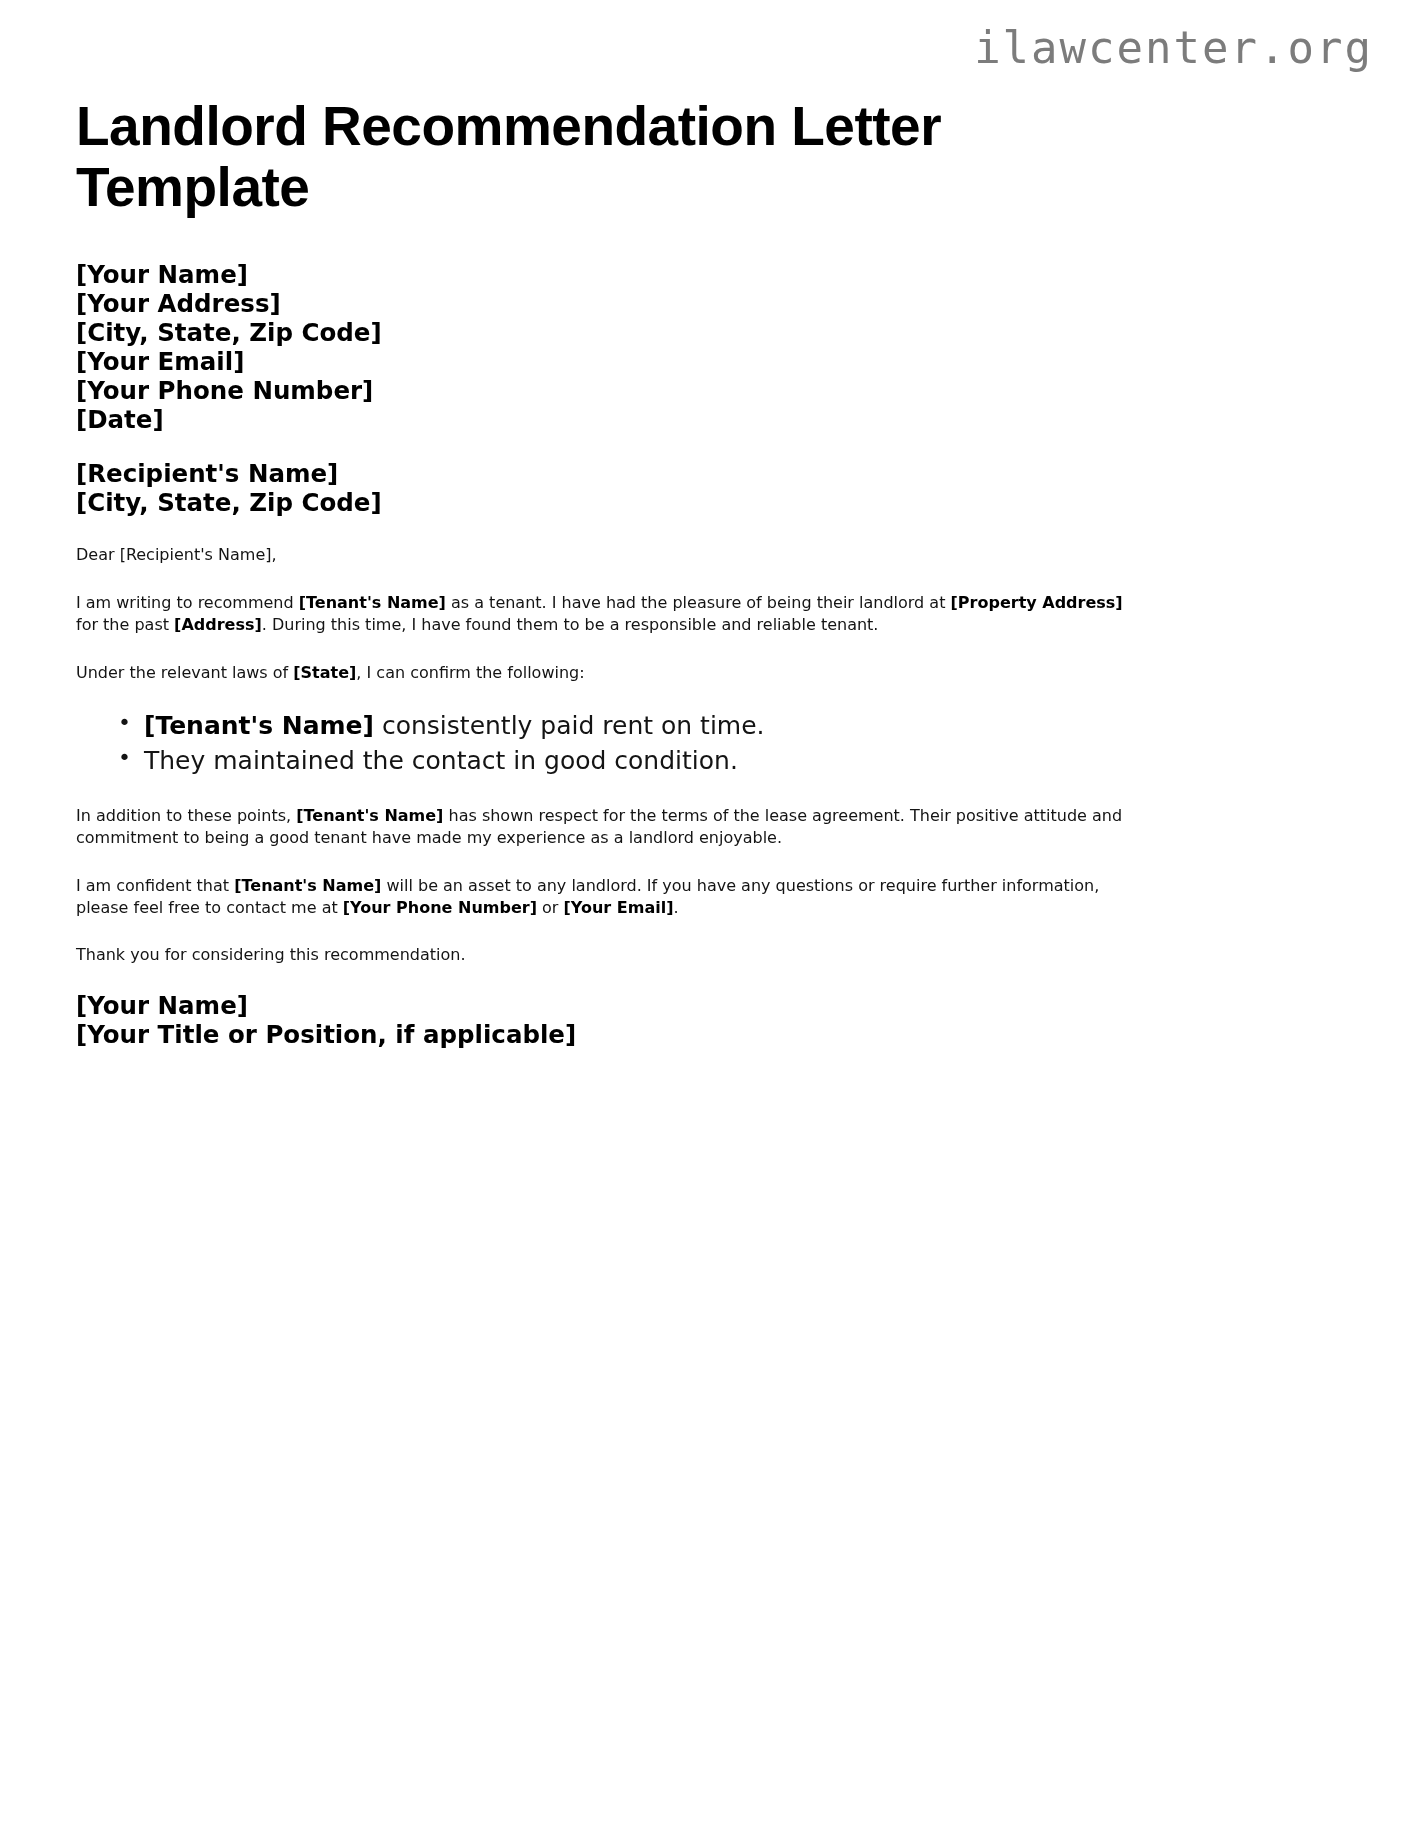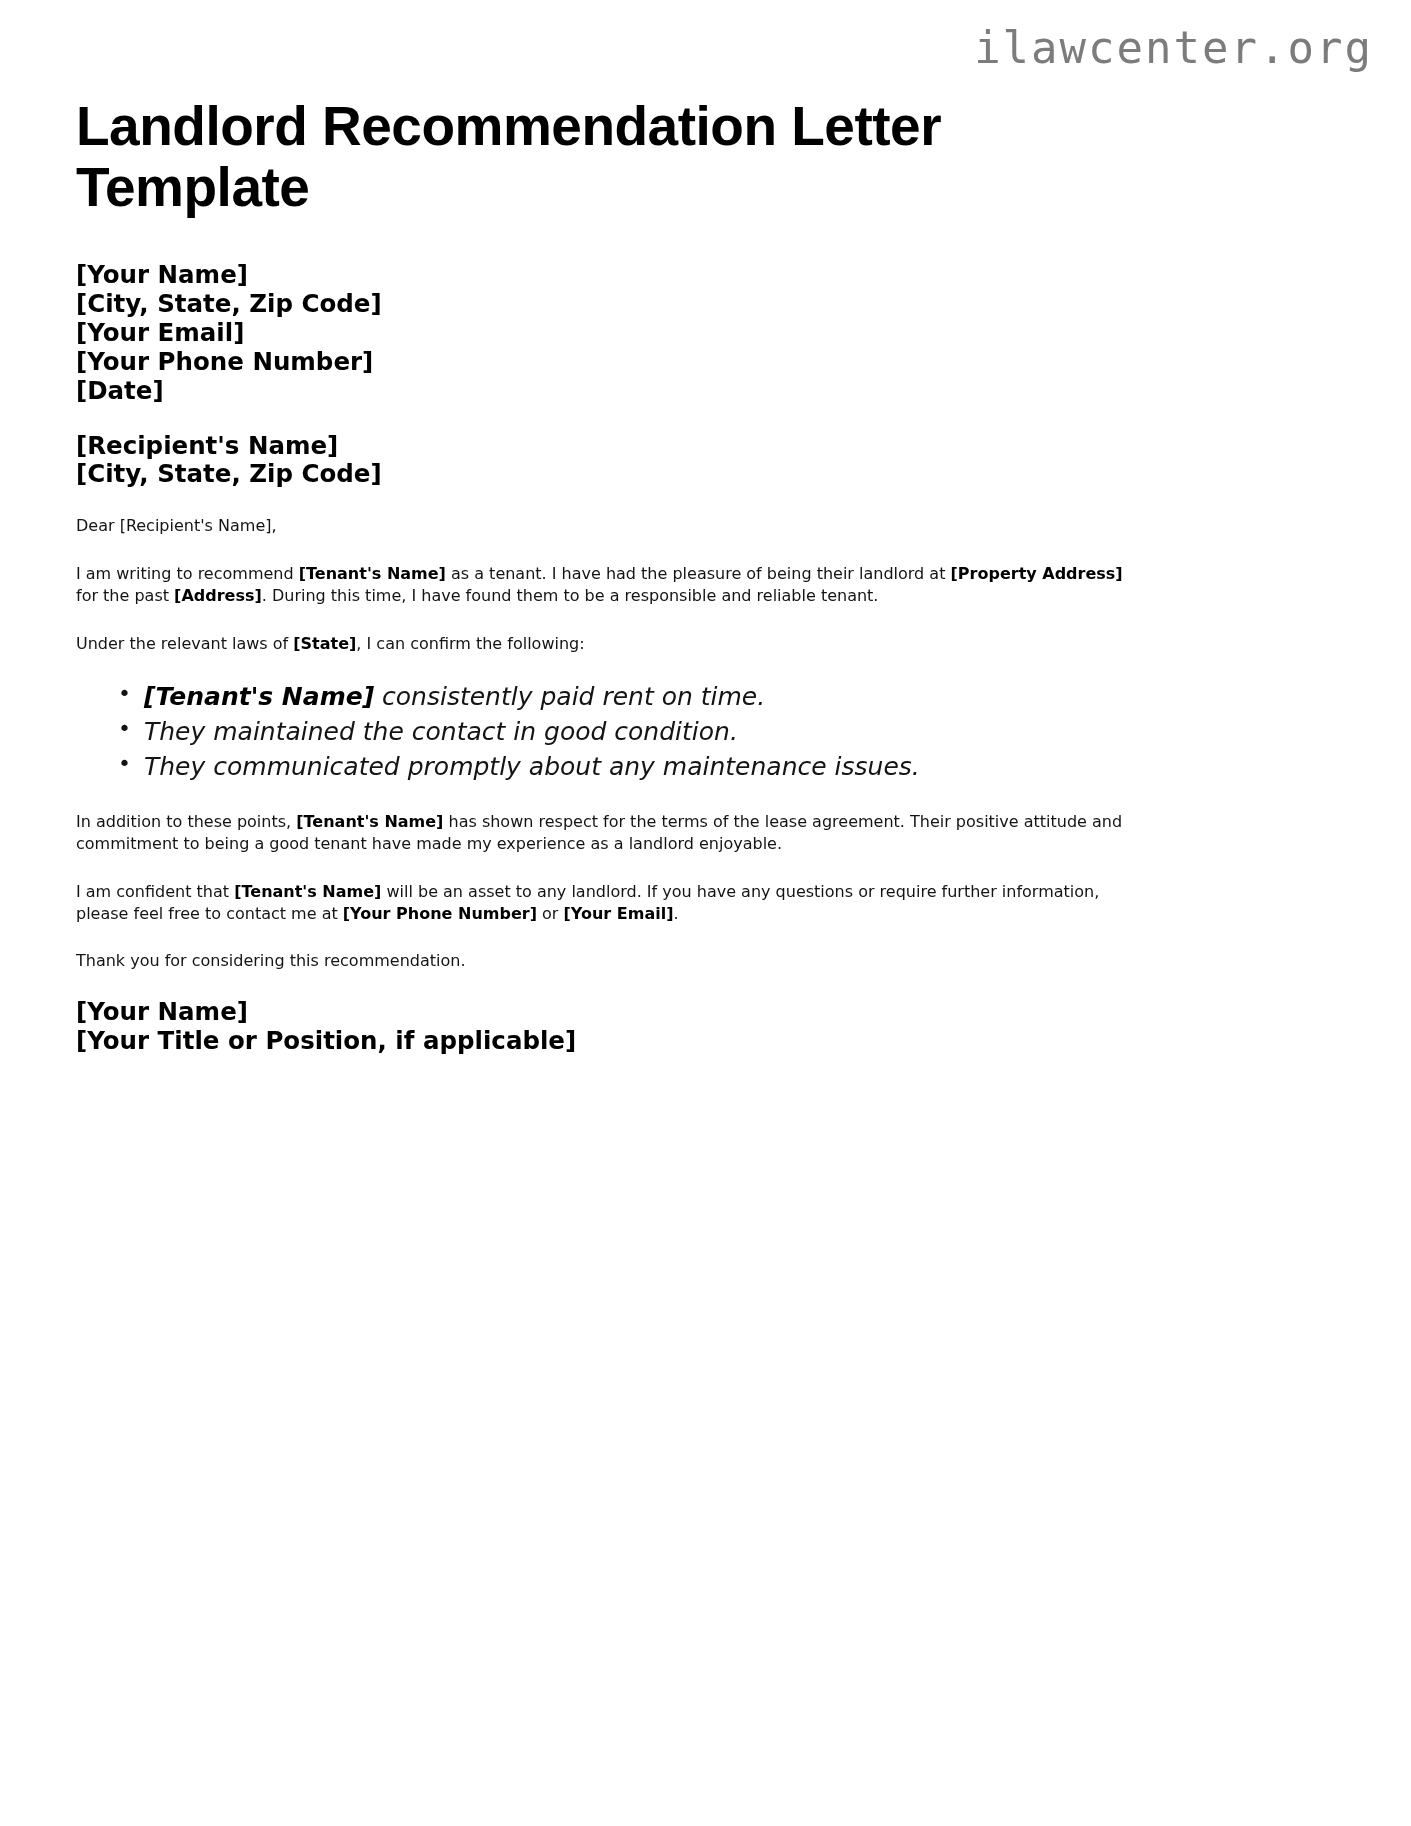--- a/index.html
+++ b/index.html
@@ -77,21 +77,20 @@
     max-width: 1060px;
   }
   .para b, .salutation b { font-weight: bold; color: #000; }
 
   
   ul.bullets {
     margin: 0 0 28px 0;
     padding: 0 0 0 68px;
     list-style: none;
     max-width: 1060px;
-    font-style: italic;
   }
   ul.bullets li {
     font-size: 25px;
     line-height: 1.32;
     color: #141414;
     position: relative;
     padding-left: 0;
     margin-bottom: 2px;
   }
   ul.bullets li::before {
@@ -120,41 +119,41 @@
 <div class="page">
 
   <div class="watermark">ilawcenter.org</div>
 
   <div class="content">
 
     <h1 class="doc-title">Landlord Recommendation Letter Template</h1>
 
     <div class="addr-block">
       <span class="line">[Your Name]</span>
+      <span class="line">[Your Address]</span>
       <span class="line">[City, State, Zip Code]</span>
       <span class="line">[Your Email]</span>
       <span class="line">[Your Phone Number]</span>
       <span class="line">[Date]</span>
     </div>
 
     <div class="addr-block">
       <span class="line">[Recipient's Name]</span>
       <span class="line">[City, State, Zip Code]</span>
     </div>
 
     <p class="salutation">Dear [Recipient's Name],</p>
 
     <p class="para"><span>I am writing to recommend </span><b>[Tenant's Name]</b><span> as a tenant. I have had the pleasure of being their landlord at </span><b>[Property Address]</b><span> for the past </span><b>[Address]</b><span>. During this time, I have found them to be a responsible and reliable tenant.</span></p>
 
     <p class="para"><span>Under the relevant laws of </span><b>[State]</b><span>, I can confirm the following:</span></p>
 
     <ul class="bullets">
       <li><b>[Tenant's Name]</b><span> consistently paid rent on time.</span></li>
       <li><span>They maintained the contact in good condition.</span></li>
-      <li><span>They communicated promptly about any maintenance issues.</span></li>
     </ul>
 
     <p class="para"><span>In addition to these points, </span><b>[Tenant's Name]</b><span> has shown respect for the terms of the lease agreement. Their positive attitude and commitment to being a good tenant have made my experience as a landlord enjoyable.</span></p>
 
     <p class="para"><span>I am confident that </span><b>[Tenant's Name]</b><span> will be an asset to any landlord. If you have any questions or require further information, please feel free to contact me at </span><b>[Your Phone Number]</b><span> or </span><b>[Your Email]</b><span>.</span></p>
 
     <p class="para">Thank you for considering this recommendation.</p>
 
 
     <div class="sig-block">

